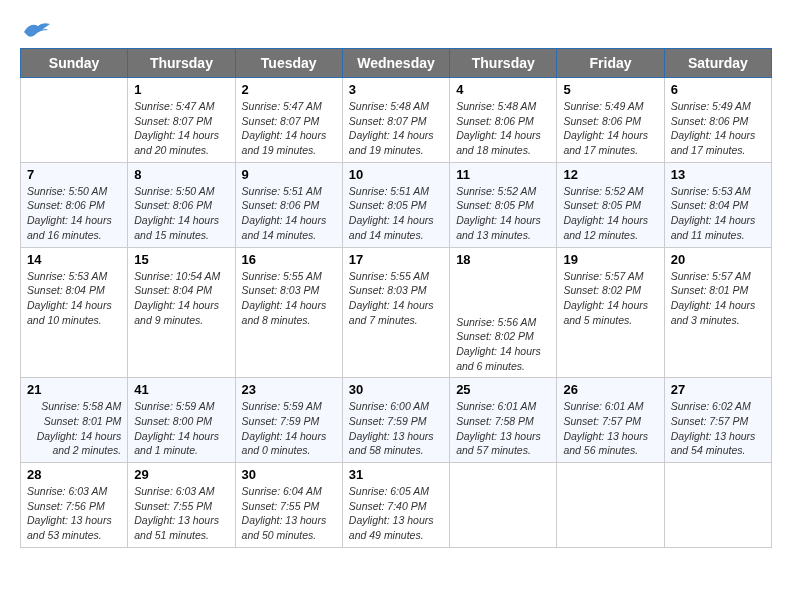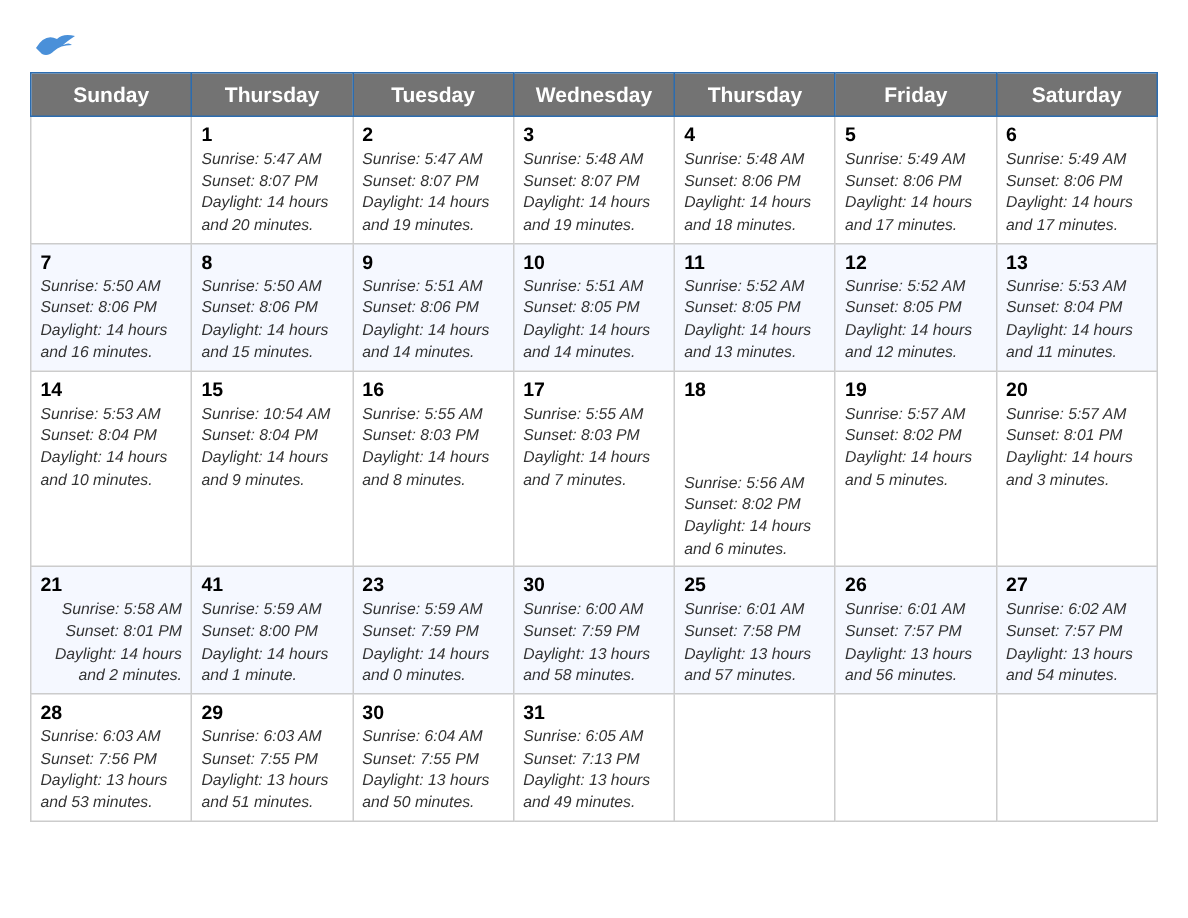--- a/index.html
+++ b/index.html
@@ -340,21 +340,21 @@
           <td>
             <span class="day-number">30</span>
             <div class="day-info" style="white-space: pre-line;">Sunrise: 6:04 AM
 Sunset: 7:55 PM
 Daylight: 13 hours
 and 50 minutes.</div>
           </td>
           <td>
             <span class="day-number">31</span>
             <div class="day-info" style="white-space: pre-line;">Sunrise: 6:05 AM
-Sunset: 7:13 PM
+Sunset: 7:40 PM
 Daylight: 13 hours
 and 49 minutes.</div>
           </td>
           <td class="empty-cell"></td>
           <td class="empty-cell"></td>
           <td class="empty-cell"></td>
         </tr>
       </tbody>
   </table>
 </div>

